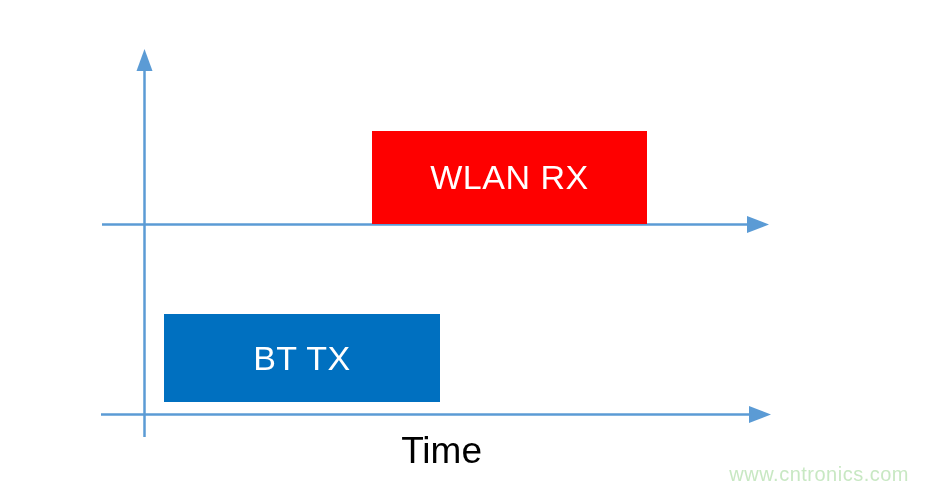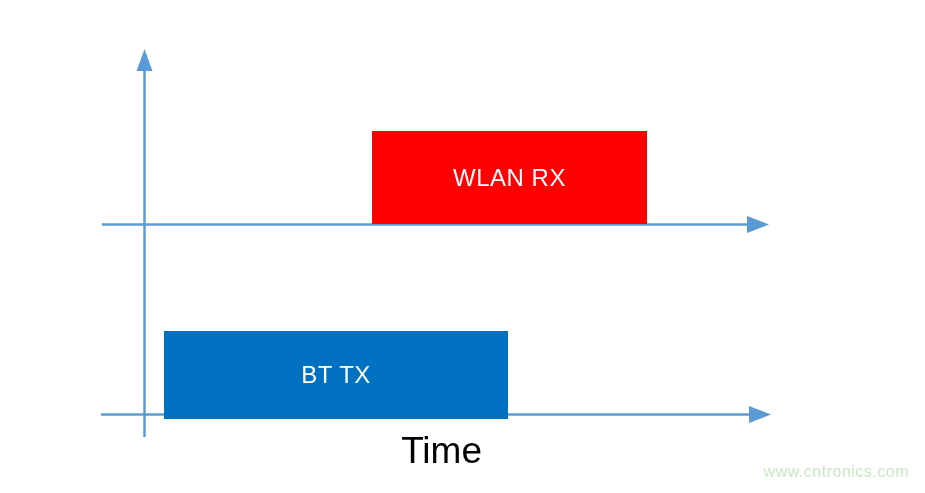--- a/index.html
+++ b/index.html
@@ -30,53 +30,53 @@
   .axes polygon {
     fill: var(--axis-color, #5B9BD5);
     stroke: none;
   }
   .bar {
     position: absolute;
     display: flex;
     align-items: center;
     justify-content: center;
     color: var(--bar-text-color, #ffffff);
-    font-size: 24px;
+    font-size: 34px;
     letter-spacing: 0.5px;
     white-space: nowrap;
   }
   .bar.wlan {
     left: 372px;
     top: 131px;
     width: 275px;
     height: 93px;
     background: var(--wlan-color, #FE0000);
   }
   .bar.bt {
     left: 164px;
-    top: 331px;
-    width: 344px;
+    top: 314px;
+    width: 276px;
     height: 88px;
     background: var(--bt-color, #0070C0);
   }
   .time-label {
     position: absolute;
     left: 352px;
     top: 430px;
     width: 130px;
     text-align: right;
     font-size: 37px;
     color: var(--time-label-color, #000000);
     white-space: nowrap;
   }
   .watermark {
     position: absolute;
     right: 16px;
     top: 463px;
-    font-size: 16px;
+    font-size: 20px;
     color: var(--watermark-color, #C8E8C3);
     letter-spacing: 0.5px;
     white-space: nowrap;
   }
 </style>
 </head>
 <body>
 
 <div class="canvas">
 

